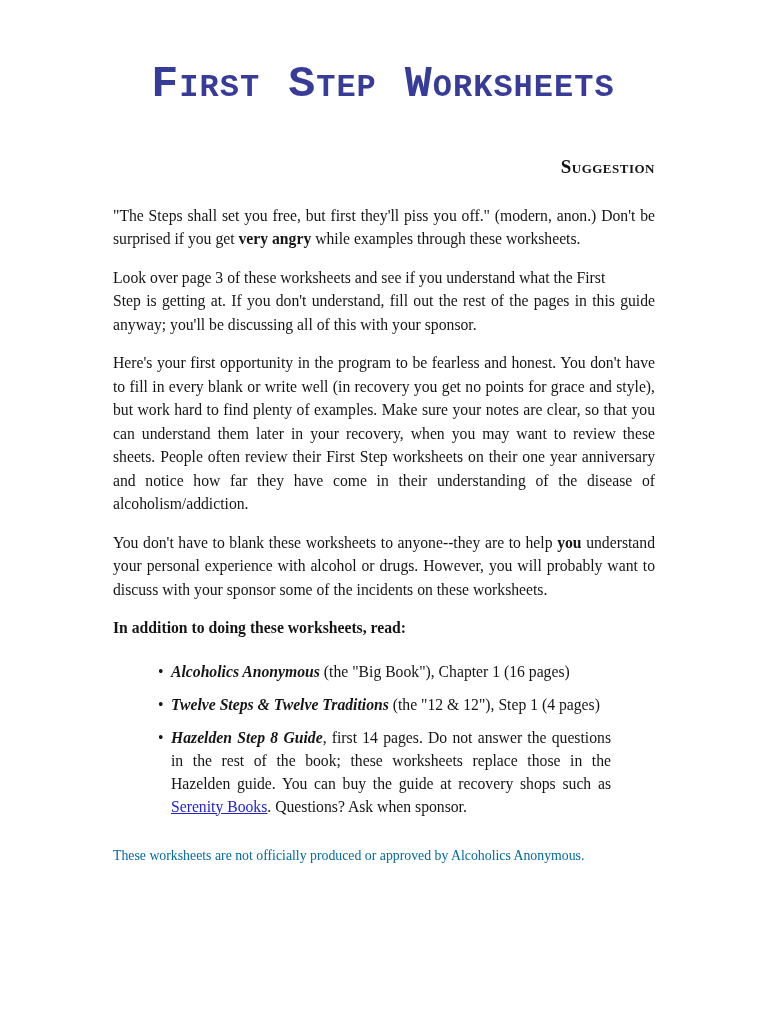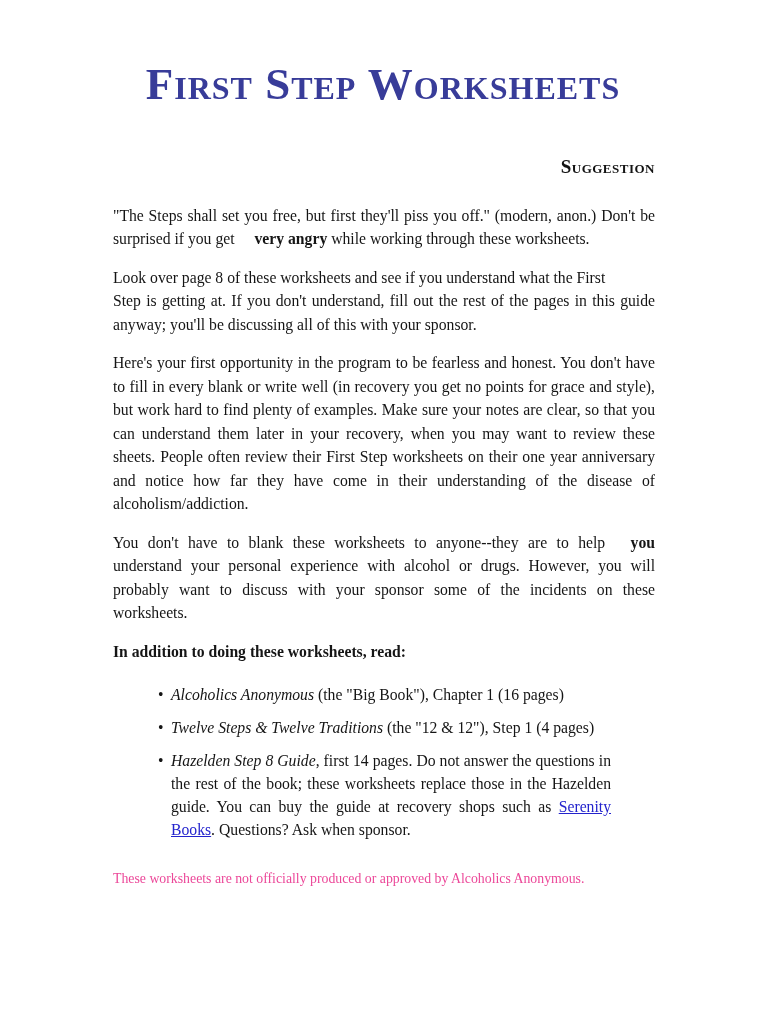--- a/index.html
+++ b/index.html
@@ -18,21 +18,21 @@
     width: 768px;
     height: 1024px;
     background: #ffffff;
     box-sizing: border-box;
     padding: 0 113px;
   }
   .doc-title {
     margin: 60px 0 0 -40px;
     width: 620px;
     text-align: center;
-    font-family: Liberation Serif, serif;
+    font-family: Liberation Mono, monospace;
     font-weight: bold;
     font-variant: small-caps;
     font-size: 45px;
     line-height: 1.1;
     letter-spacing: 1px;
     white-space: nowrap;
     color: #383c99;
     transform-origin: left center;
   }
   .section-heading {
@@ -47,22 +47,22 @@
   .body-copy {
     margin-top: 26px;
     font-size: 15.7px;
     line-height: 23.5px;
   }
   p.para {
     margin: 0 0 15px 0;
     text-align: justify;
   }
   p.para:last-child { margin-bottom: 0; }
-  .bold { font-weight: bold; margin-left: 16px; }
-  .italic { font-style: italic; }
+  .bold { font-weight: bold; }
+  .italic { font-style: italic; font-weight: bold; }
   .read-heading {
     margin: 12px 0 0 0;
     font-weight: bold;
     font-size: 15.7px;
     line-height: 23.5px;
   }
   .bullet-list {
     margin: 20px 0 0 45px;
     width: 453px;
   }
@@ -83,37 +83,37 @@
   .bullet-text.justified { text-align: justify; }
   .doc-link {
     color: #2323cd;
     text-decoration: underline;
     cursor: pointer;
   }
   .footer-note {
     margin-top: 29px;
     font-size: 13.8px;
     line-height: 18px;
-    color: #ec4899;
+    color: #0369a1;
   }
 </style>
 </head>
 <body>
 
 <div class="page">
 
   <h1 class="doc-title">First Step Worksheets</h1>
 
   <h2 class="section-heading">Suggestion</h2>
 
   <div class="body-copy">
 
-    <p class="para"><span>"The Steps shall set you free, but first they'll piss you off." (modern, anon.) Don't be surprised if you get </span><span class="bold">very angry</span><span> while working through these worksheets.</span></p>
+    <p class="para"><span>"The Steps shall set you free, but first they'll piss you off." (modern, anon.) Don't be surprised if you get </span><span class="bold">very angry</span><span> while examples through these worksheets.</span></p>
 
-    <p class="para"><span>Look over page 8 of these worksheets and see if you understand what the First</span><br><span>Step is getting at. If you don't understand, fill out the rest of the pages in this guide anyway; you'll be discussing all of this with your sponsor.</span></p>
+    <p class="para"><span>Look over page 3 of these worksheets and see if you understand what the First</span><br><span>Step is getting at. If you don't understand, fill out the rest of the pages in this guide anyway; you'll be discussing all of this with your sponsor.</span></p>
 
     <p class="para"><span>Here's your first opportunity in the program to be fearless and honest. You don't have to fill in every blank or write well (in recovery you get no points for grace and style), but work hard to find plenty of examples. Make sure your notes are clear, so that you can understand them later in your recovery, when you may want to review these sheets. People often review their First Step worksheets on their one year anniversary and notice how far they have come in their understanding of the disease of alcoholism/addiction.</span></p>
 
     <p class="para"><span>You don't have to blank these worksheets to anyone--they are to help </span><span class="bold">you</span><span> understand your personal experience with alcohol or drugs. However, you will probably want to discuss with your sponsor some of the incidents on these worksheets.</span></p>
 
     <p class="read-heading">In addition to doing these worksheets, read:</p>
 
     <div class="bullet-list">
 
       <div class="bullet-item">

